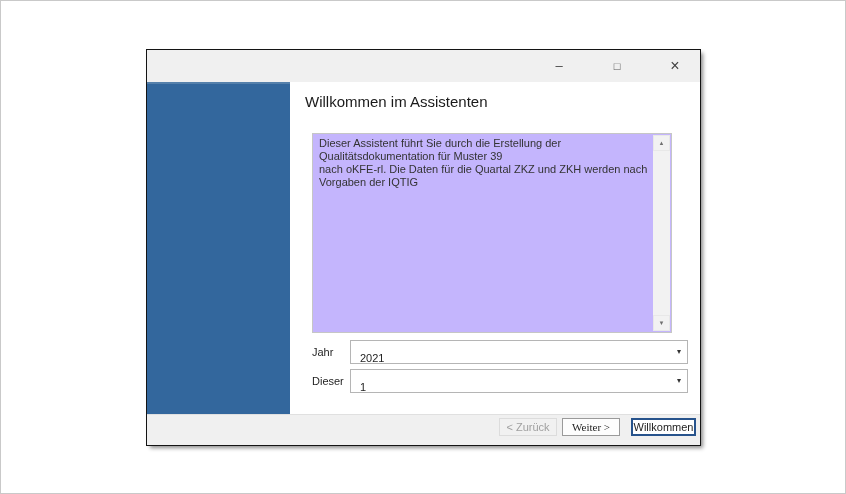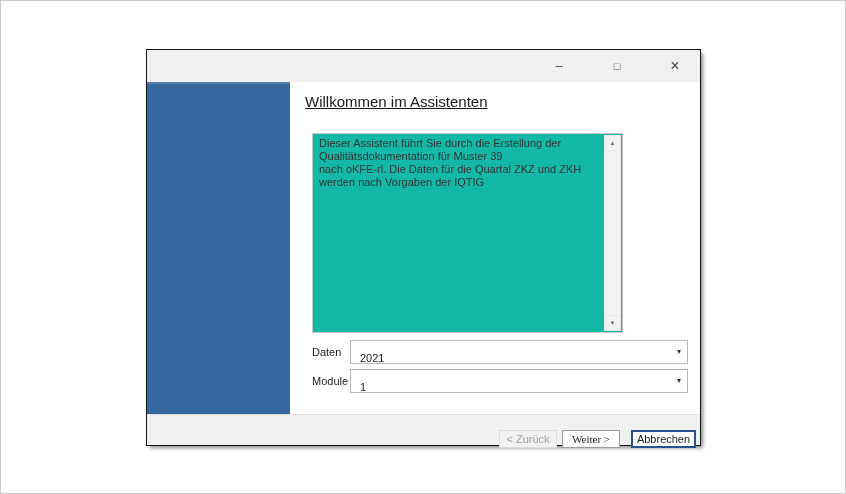--- a/index.html
+++ b/index.html
@@ -44,26 +44,26 @@
   .sidebar {
     position: absolute; left: 0; top: 0; width: 143px; height: 100%;
     background: var(--sidebar-blue, #33679d);
     border-top: 2px solid #5580ab;
   }
   .content {
     position: absolute; left: 143px; top: 0; right: 0; bottom: 0;
   }
   .heading {
     position: absolute; left: 15px; top: 11px;
-    font-size: 15px; font-weight: 400; color: #1a1a1a; text-decoration: underline;
+    font-size: 15px; font-weight: 400; color: #1a1a1a;
   }
   
   .textbox {
-    position: absolute; left: 22px; top: 51px; width: 311px; height: 200px;
-    background: #14b8a6; border: 1px solid #c6c6c6;
+    position: absolute; left: 22px; top: 51px; width: 360px; height: 200px;
+    background: #c4b5fd; border: 1px solid #c6c6c6;
   }
   .textbox-text {
     position: absolute; left: 0; top: 0; right: 18px; bottom: 0;
     padding: 3px 4px 3px 6px;
     font-size: 11px; line-height: 13px; color: #333333;
   }
   .scrollbar {
     position: absolute; top: 1px; right: 1px; bottom: 1px; width: 17px;
     background: #f2f2f2;
   }
@@ -94,21 +94,21 @@
   .row-jahr .field-label, .row-quartal .field-label { left: 22px; }
   
   .footer {
     position: absolute; left: 0; right: 0; bottom: 0; height: 31px;
     background: var(--chrome-gray, #f0f0f0);
     border-top: 1px solid #e0e0e0;
   }
   .btn {
     position: absolute; top: 3px; height: 18px;
     font-family: "Liberation Sans", "DejaVu Sans", sans-serif;
-    font-size: 11px; text-align: center; cursor: default; margin-top: 12px;
+    font-size: 11px; text-align: center; cursor: default;
   }
   .btn-back {
     left: 352px; width: 58px;
     background: #f1f1f1; border: 1px solid #dcdcdc; color: #a0a0a0;
   }
   .btn-next {
     left: 415px; width: 58px;
     background: #fdfdfd; border: 1px solid #9a9a9a; color: #1e1e1e; font-family: Liberation Serif, serif;
   }
   .btn-cancel {
@@ -140,37 +140,37 @@
             <div>Dieser Assistent führt Sie durch die Erstellung der Qualitätsdokumentation für Muster 39</div>
             <div>nach oKFE-rl. Die Daten für die Quartal ZKZ und ZKH werden nach Vorgaben der IQTIG</div>
           </div>
           <div class="scrollbar">
             <div class="scroll-btn scroll-up">▲</div>
             <div class="scroll-btn scroll-down">▼</div>
           </div>
         </div>
 
         <div class="row-jahr">
-          <div class="field-label">Daten</div>
+          <div class="field-label">Jahr</div>
           <div class="combo combo-jahr">
             <span class="combo-value">2021</span>
             <span class="combo-arrow">▾</span>
           </div>
         </div>
 
         <div class="row-quartal">
-          <div class="field-label">Module</div>
+          <div class="field-label">Dieser</div>
           <div class="combo combo-quartal">
             <span class="combo-value">1</span>
             <span class="combo-arrow">▾</span>
           </div>
         </div>
       </div>
     </div>
 
     <div class="footer">
       <button class="btn btn-back">&lt; Zurück</button>
       <button class="btn btn-next">Weiter &gt;</button>
-      <button class="btn btn-cancel">Abbrechen</button>
+      <button class="btn btn-cancel">Willkommen</button>
     </div>
 
   </div>
 </div>
 
 </body></html>

